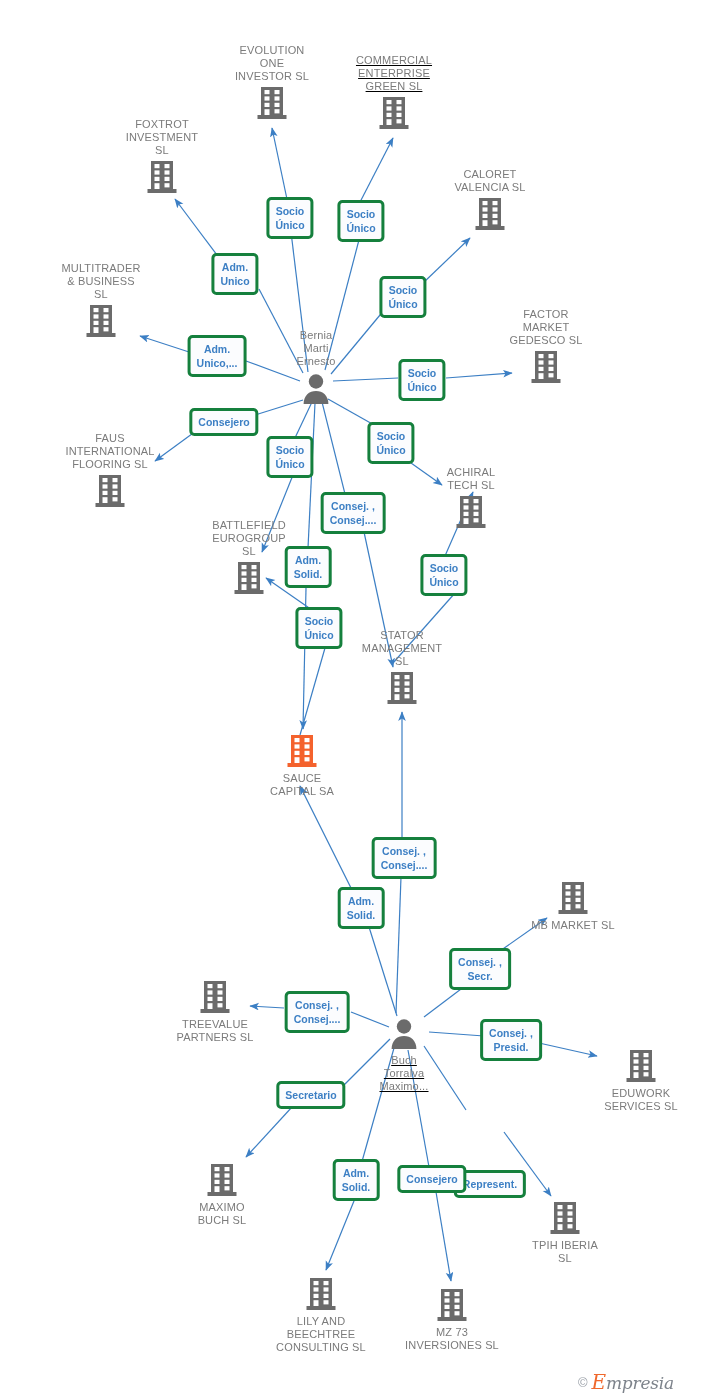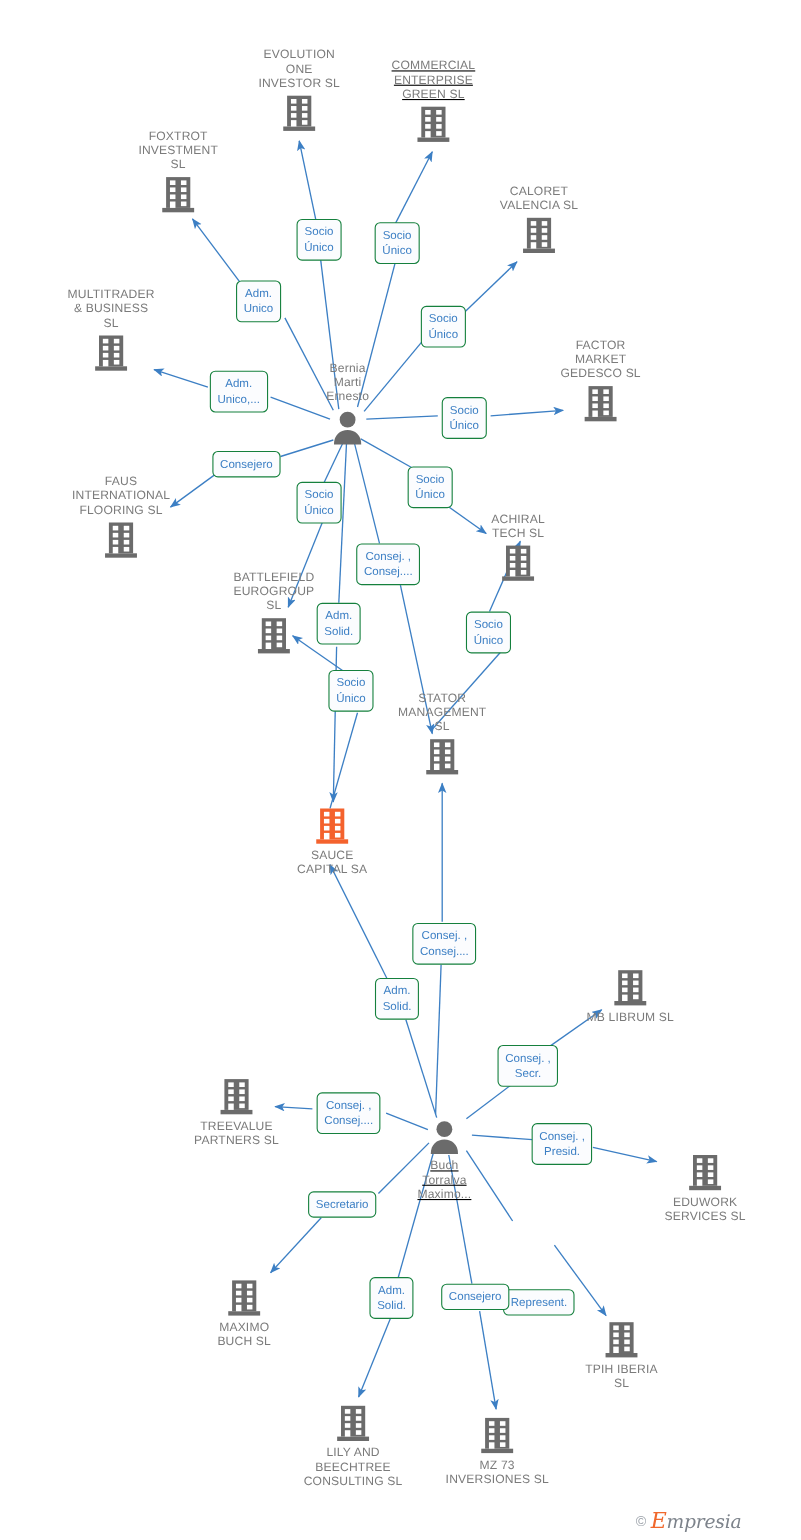--- a/index.html
+++ b/index.html
@@ -42,29 +42,30 @@
     width:32px;height:36px;
     display:block;
     flex:0 0 auto;
   }
 
   
   .rel{
     position:absolute;
     transform:translate(-50%,-50%);
     background:#fbfcfe;
-    border:1px solid #15803d;
+    border:3px solid #15803d;
     border-radius:5px;
     color:#3c7fc4;
     font-size:10.5px;
     line-height:14px;
     text-align:center;
     padding:4px 6px;
     white-space:pre-line;
     box-sizing:border-box;
+    font-weight:bold;
   }
 
   
   #watermark{
     position:absolute;
     right:8px;bottom:6px;
     display:flex;align-items:center;gap:4px;
     font-size:16px;
     color:#8a9099;
   }
@@ -387,21 +388,21 @@
               <rect x="18.5" y="5" width="5" height="4.2"></rect>
               <rect x="8.5" y="11.4" width="5" height="4.2"></rect>
               <rect x="18.5" y="11.4" width="5" height="4.2"></rect>
               <rect x="8.5" y="17.8" width="5" height="4.2"></rect>
               <rect x="18.5" y="17.8" width="5" height="4.2"></rect>
               <rect x="8.5" y="24.2" width="5" height="5.8"></rect>
               <rect x="18.5" y="24.2" width="5" height="4.2"></rect>
             </g>
           </svg>
         </span>
-        <div class="caption">MB LIBRUM  SL</div>
+        <div class="caption">MB MARKET  SL</div>
       </div>
       <div class="node below" style="left: 215px; top: 979px;">
         <span style="display: block;">
           <svg class="glyph" viewBox="0 0 32 36" xmlns="http://www.w3.org/2000/svg" fill="#6b6b6b">
             <rect x="5" y="2" width="22" height="28"></rect>
             <rect x="1.5" y="30" width="29" height="4"></rect>
             <g fill="#ffffff">
               <rect x="8.5" y="5" width="5" height="4.2"></rect>
               <rect x="18.5" y="5" width="5" height="4.2"></rect>
               <rect x="8.5" y="11.4" width="5" height="4.2"></rect>

